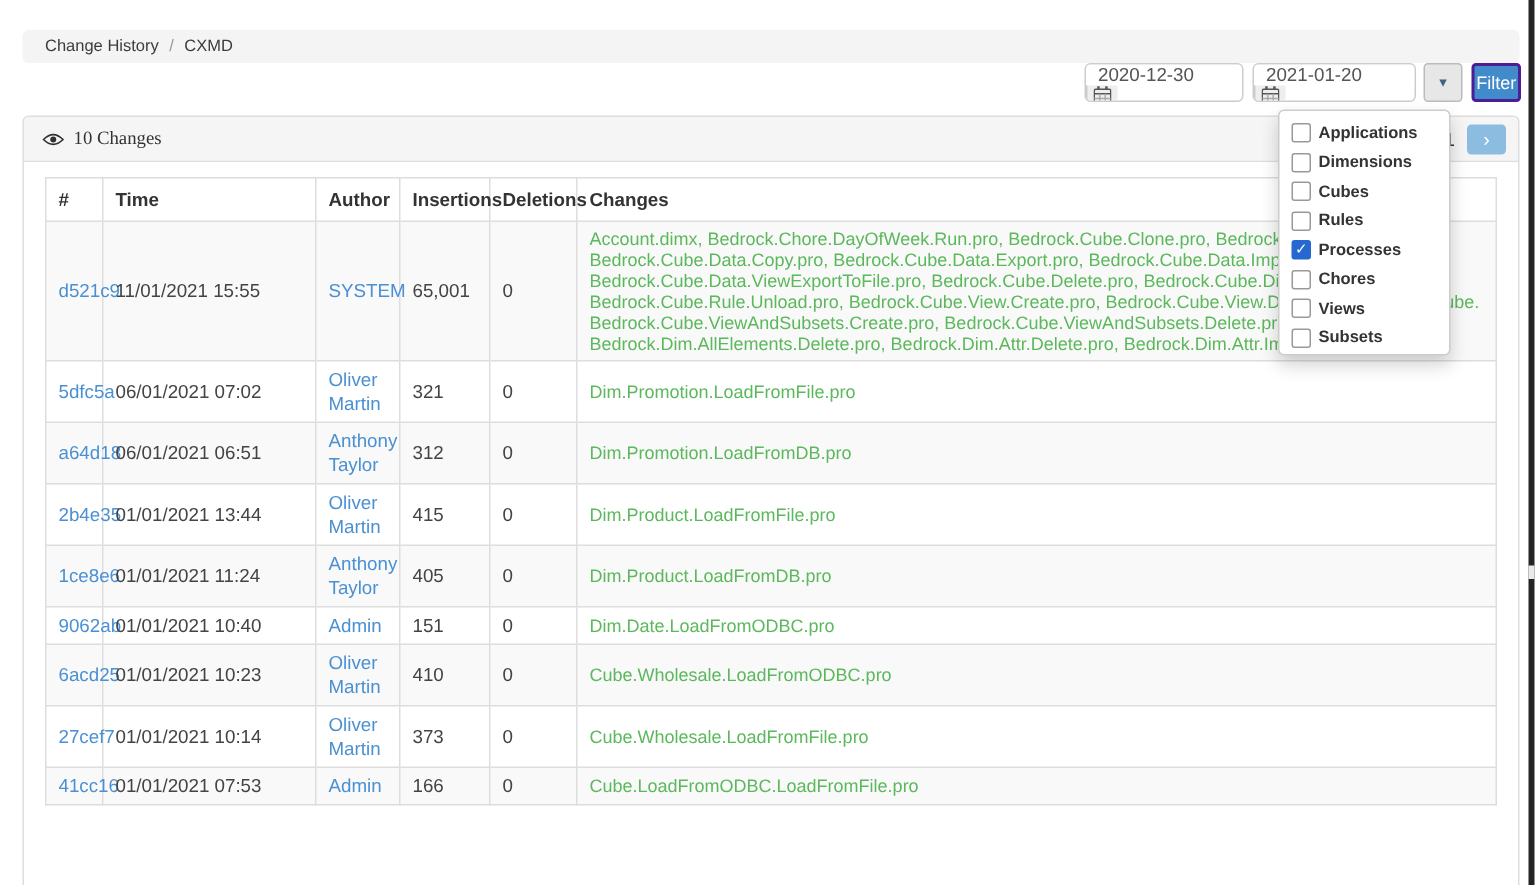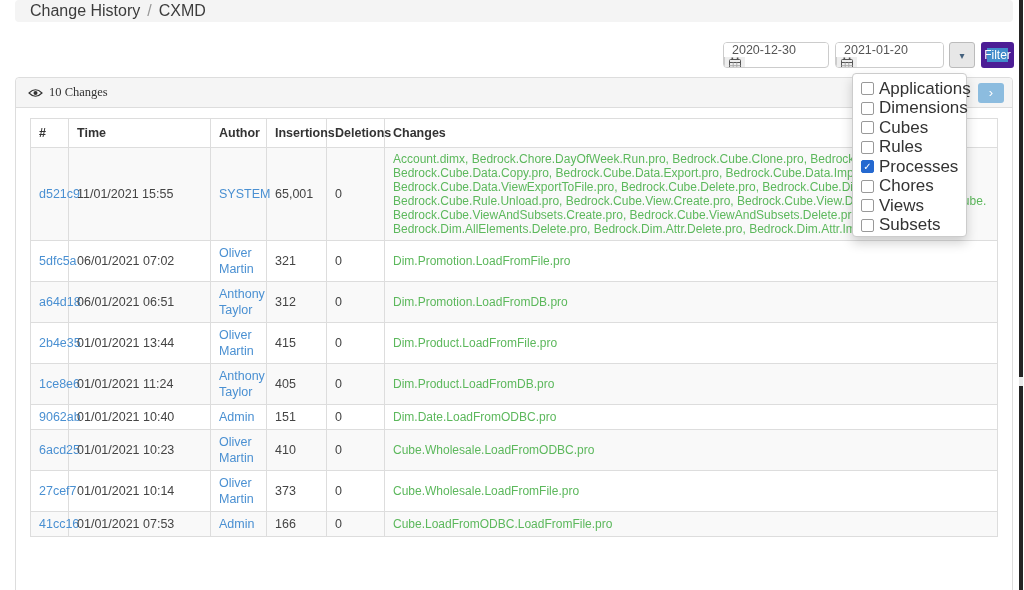--- a/index.html
+++ b/index.html
@@ -1,36 +1,36 @@
 <!DOCTYPE html>
 <html style="--accent-blue: #428bca; --link-blue: #4a90d2; --success-green: #5cb85c; --checked-blue: #2569d0; --pagination-blue: #8cbcdf;"><head>
 <meta charset="utf-8">
 <style>
   * { margin:0; padding:0; box-sizing:border-box; }
   html,body { background:#fff; }
   body { font-family:"Liberation Sans", sans-serif; color:#333; }
   .screen { position:relative; width:1024px; height:590px; background:#fff; overflow:hidden; }
 
   
-  .breadcrumb-bar { position:absolute; left:15px; top:0; width:998px; height:22px;
+  .breadcrumb-bar { position:absolute; left:15px; top:20px; width:998px; height:22px;
     background:#f4f4f4; border-radius:4px; display:flex; align-items:center; padding-left:15px;
-    font-size:16px; color:#3c3c3c; }
+    font-size:11px; color:#3c3c3c; }
   .breadcrumb-bar .sep { color:#999; margin:0 7px; }
 
   
   .filter-row { position:absolute; top:42px; right:10px; height:26px; display:flex; align-items:stretch; }
   .input-group { display:flex; border:1px solid #ccc; border-radius:4px; overflow:hidden; background:#fff;flex-direction:column; }
   .input-group + .input-group { margin-left:6px; }
   .input-group input { border:0; outline:none; padding:0 8px; font-size:12.5px; color:#555;
     font-family:"Liberation Sans", sans-serif; width:104px; }
   .ig2 input { width:107px; }
   .addon { width:21px; background:#eee; border-left:1px solid #ccc; display:flex; align-items:center; justify-content:center; }
   .caret-btn { margin-left:5px; width:26px; border:1px solid #bbb; border-radius:3px; background:#e7e7e7;
     display:flex; align-items:center; justify-content:center; font-size:10px; color:#44617e; cursor:pointer; }
-  .filter-btn { margin-left:6px; width:33px; border:6px solid #4c1d95; border-radius:3px;
+  .filter-btn { margin-left:6px; width:33px; border:2px solid #4c1d95; border-radius:3px;
     background:var(--accent-blue); color:#fff; font-size:12px; display:flex; align-items:center; justify-content:center; cursor:pointer; }
 
   
   .panel { position:absolute; left:15px; top:77px; width:998px; height:520px;
     border:1px solid #ddd; border-radius:4px 4px 0 0; background:#fff; }
   .panel-heading { height:30px; background:#f5f5f5; border-bottom:1px solid #ddd;
     border-radius:4px 4px 0 0; display:flex; align-items:center; padding:0 8px 0 12px; font-size:12.5px; color:#333; }
   .panel-heading .count { margin-left:6px;font-family:Liberation Serif, serif; }
   .pagination { margin-left:auto; display:flex; align-items:center; }
   .page-current { font-size:12.5px; color:#333; margin-right:8px; }
@@ -50,21 +50,21 @@
   .change-line.clip.wide { max-width:593px; }
 
   
   .dropdown-menu { position:absolute; left:852px; top:73px; width:115px; height:164px; z-index:50;
     background:#fff; border:1px solid #ccc; border-radius:4px; box-shadow:0 6px 12px rgba(0,0,0,0.18);
     padding:5px 0 0 8px; }
   .dd-item { display:flex; align-items:center; height:19.5px; cursor:pointer; }
   .cb { width:13px; height:13px; border:1px solid #999; border-radius:2px; background:#fff; margin-right:5px;
     display:flex; align-items:center; justify-content:center; font-size:10px; color:#fff; line-height:1; flex:none; }
   .cb.checked { background:var(--checked-blue); border-color:var(--checked-blue); }
-  .dd-label { font-weight:normal; font-size:17px; color:#333; white-space:nowrap; }
+  .dd-label { font-weight:bold; font-size:11px; color:#333; white-space:nowrap; }
 
   
   .scrollbar { position:absolute; right:1px; top:0; width:4px; height:590px; background:#242424; }
   .scrollbar-gap { position:absolute; left:0; top:377px; width:4px; height:9px; background:#e9e9e9; }
 
   svg { display:block; }
 </style>
 </head>
 <body>
 

